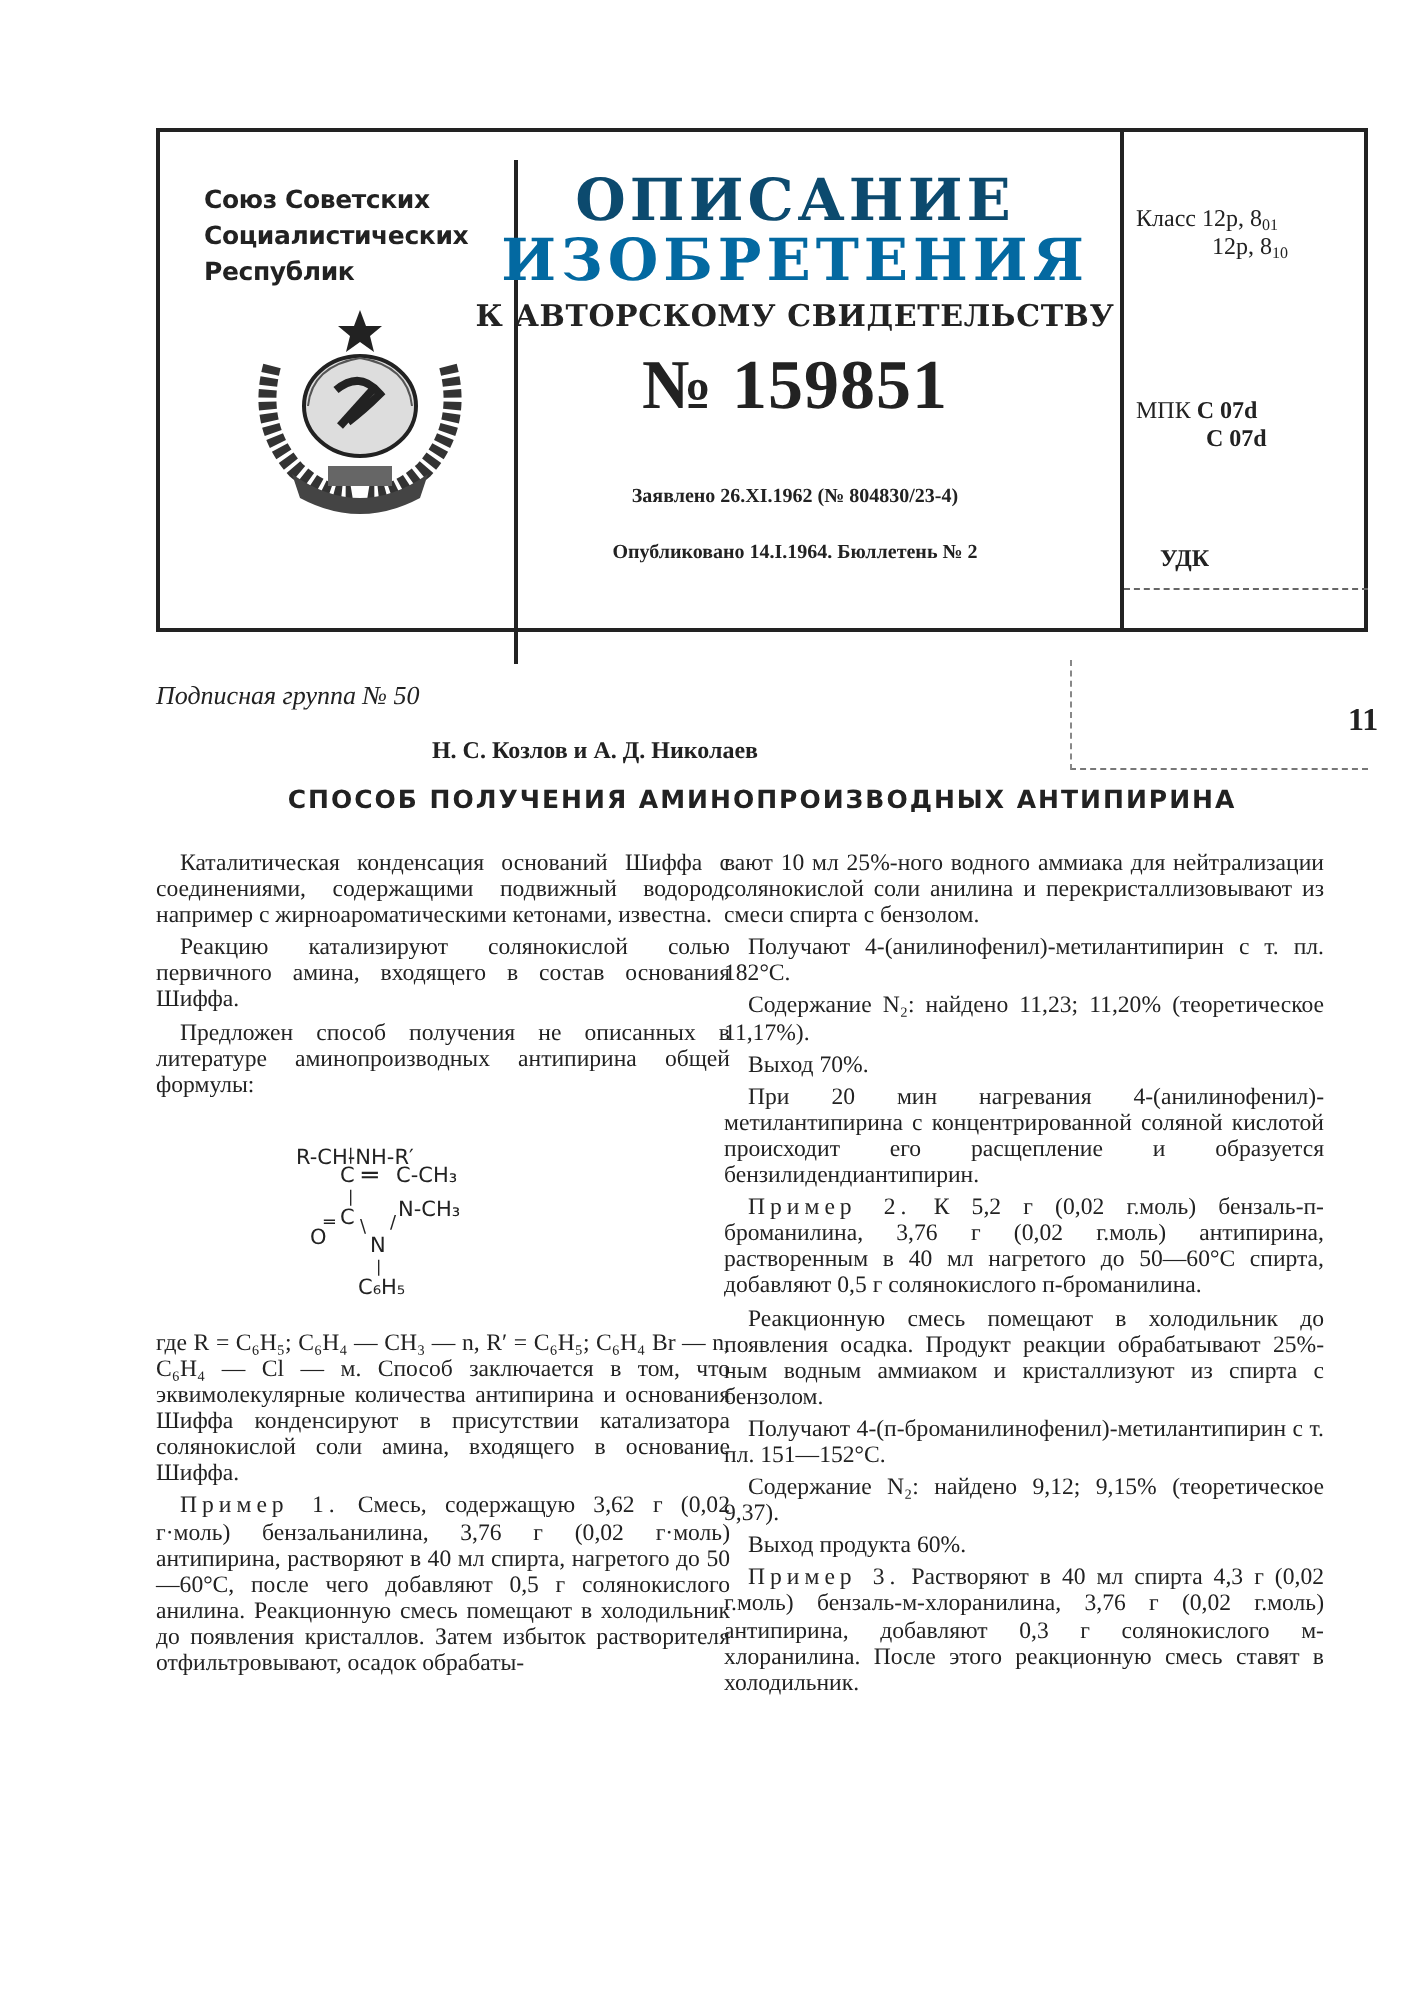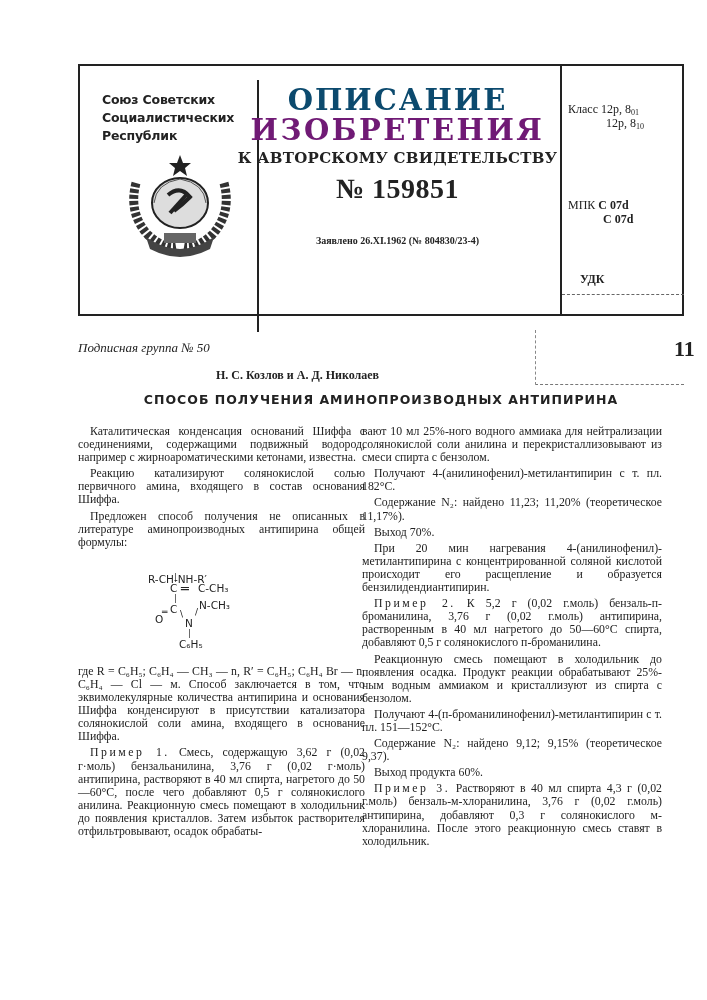--- a/index.html
+++ b/index.html
@@ -7,30 +7,30 @@
   .abs { position:absolute; }
   .header-box { left:78px; top:64px; width:606px; height:252px; border:2px solid #222; box-sizing:border-box; }
   .col-left { left:78px; top:80px; width:157px; height:252px; border-right:2px solid #222; box-sizing:border-box; text-align:left;margin-left:24px; }
   .col-mid { left:235px; top:64px; width:327px; height:252px; border-right:2px solid #222; box-sizing:border-box; text-align:center; }
   .col-right { left:562px; top:64px; width:122px; height:252px; }
   .union { font-family:"DejaVu Sans", sans-serif; font-size:12.5px; font-weight:bold; line-height:18px; margin-top:11px; letter-spacing:-0.2px; }
   .emblem { width:112px; height:108px; margin:8px auto 0; }
   .committee { font-family:"DejaVu Sans", sans-serif; font-size:8px; font-weight:bold; line-height:11.5px; margin-top:8px; }
   .committee .big { font-size:9.5px; }
   .t1 { font-family:"DejaVu Serif", serif; font-weight:900; font-size:29px; letter-spacing:2px; line-height:29px; margin-top:22px; color:#0c4a6e; }
-  .t2 { font-family:"DejaVu Serif", serif; font-weight:900; font-size:29px; letter-spacing:2.5px; line-height:30px; color:#701a75; }
+  .t2 { font-family:"DejaVu Serif", serif; font-weight:900; font-size:29px; letter-spacing:2.5px; line-height:30px; color:#0369a1; }
   .t3 { font-family:"DejaVu Serif", serif; font-size:15px; font-weight:bold; letter-spacing:0.3px; margin-top:4px; }
-  .num { font-family:"Liberation Serif", serif; font-size:28px; font-weight:bold; margin-top:6px; letter-spacing:0.5px; }
+  .num { font-family:"Liberation Serif", serif; font-size:35px; font-weight:bold; margin-top:6px; letter-spacing:0.5px; }
   .filed, .pub { font-size:10px; font-weight:bold; }
   .filed { margin-top:30px; }
   .pub { margin-top:17px; }
   .cls { font-size:12px; line-height:14px; }
   .sub { font-size:8px; vertical-align:-2px; }
   .dash-box { left:535px; top:330px; width:148px; height:54px; border-left:1px dashed #888; border-bottom:1px dashed #777; }
-  .mark11 { left:674px; top:336px; font-size:22px; font-weight:bold; }
+  .mark11 { left:674px; top:352px; font-size:16px; font-weight:bold; }
   .group { left:78px; top:340px; font-size:13px; font-style:italic; }
   .authors { left:0; top:368px; width:707px; text-align:center; font-size:12px; font-weight:bold; padding-right:112px; box-sizing:border-box; }
   .title { left:78px; top:392px; width:606px; text-align:center; font-family:"DejaVu Sans", sans-serif; font-size:12.5px; font-weight:bold; letter-spacing:1px; }
   .colL { left:78px; top:425px; width:287px; }
   .colR { left:362px; top:425px; width:300px; }
   p { margin:0; font-size:11.8px; line-height:13.1px; text-align:justify; text-indent:12px; }
   p + p { margin-top:3px; }
   .sp { letter-spacing:2.5px; }
   .formula { width:287px; height:116px; position:relative; }
   .f { position:absolute; font-size:10.5px; font-family:"DejaVu Sans", sans-serif; white-space:nowrap; }
@@ -61,20 +61,21 @@
     </svg>
   </div>
 </div>
 
 <div class="abs col-mid">
   <div class="t1">ОПИСАНИЕ</div>
   <div class="t2">ИЗОБРЕТЕНИЯ</div>
   <div class="t3">К АВТОРСКОМУ СВИДЕТЕЛЬСТВУ</div>
   <div class="num">№ 159851</div>
   <div class="filed">Заявлено 26.XI.1962 (№ 804830/23-4)</div>
+  <div class="pub">Опубликовано 14.I.1964. Бюллетень № 2</div>
 </div>
 
 <div class="abs col-right">
   <div class="abs cls" style="left:6px; top:38px;">
     <span>Класс</span>
     <span>12р, 8</span><span class="sub">01</span>
   </div>
   <div class="abs cls" style="left:44px; top:52px;">
     <span>12р, 8</span><span class="sub">10</span>
   </div>

